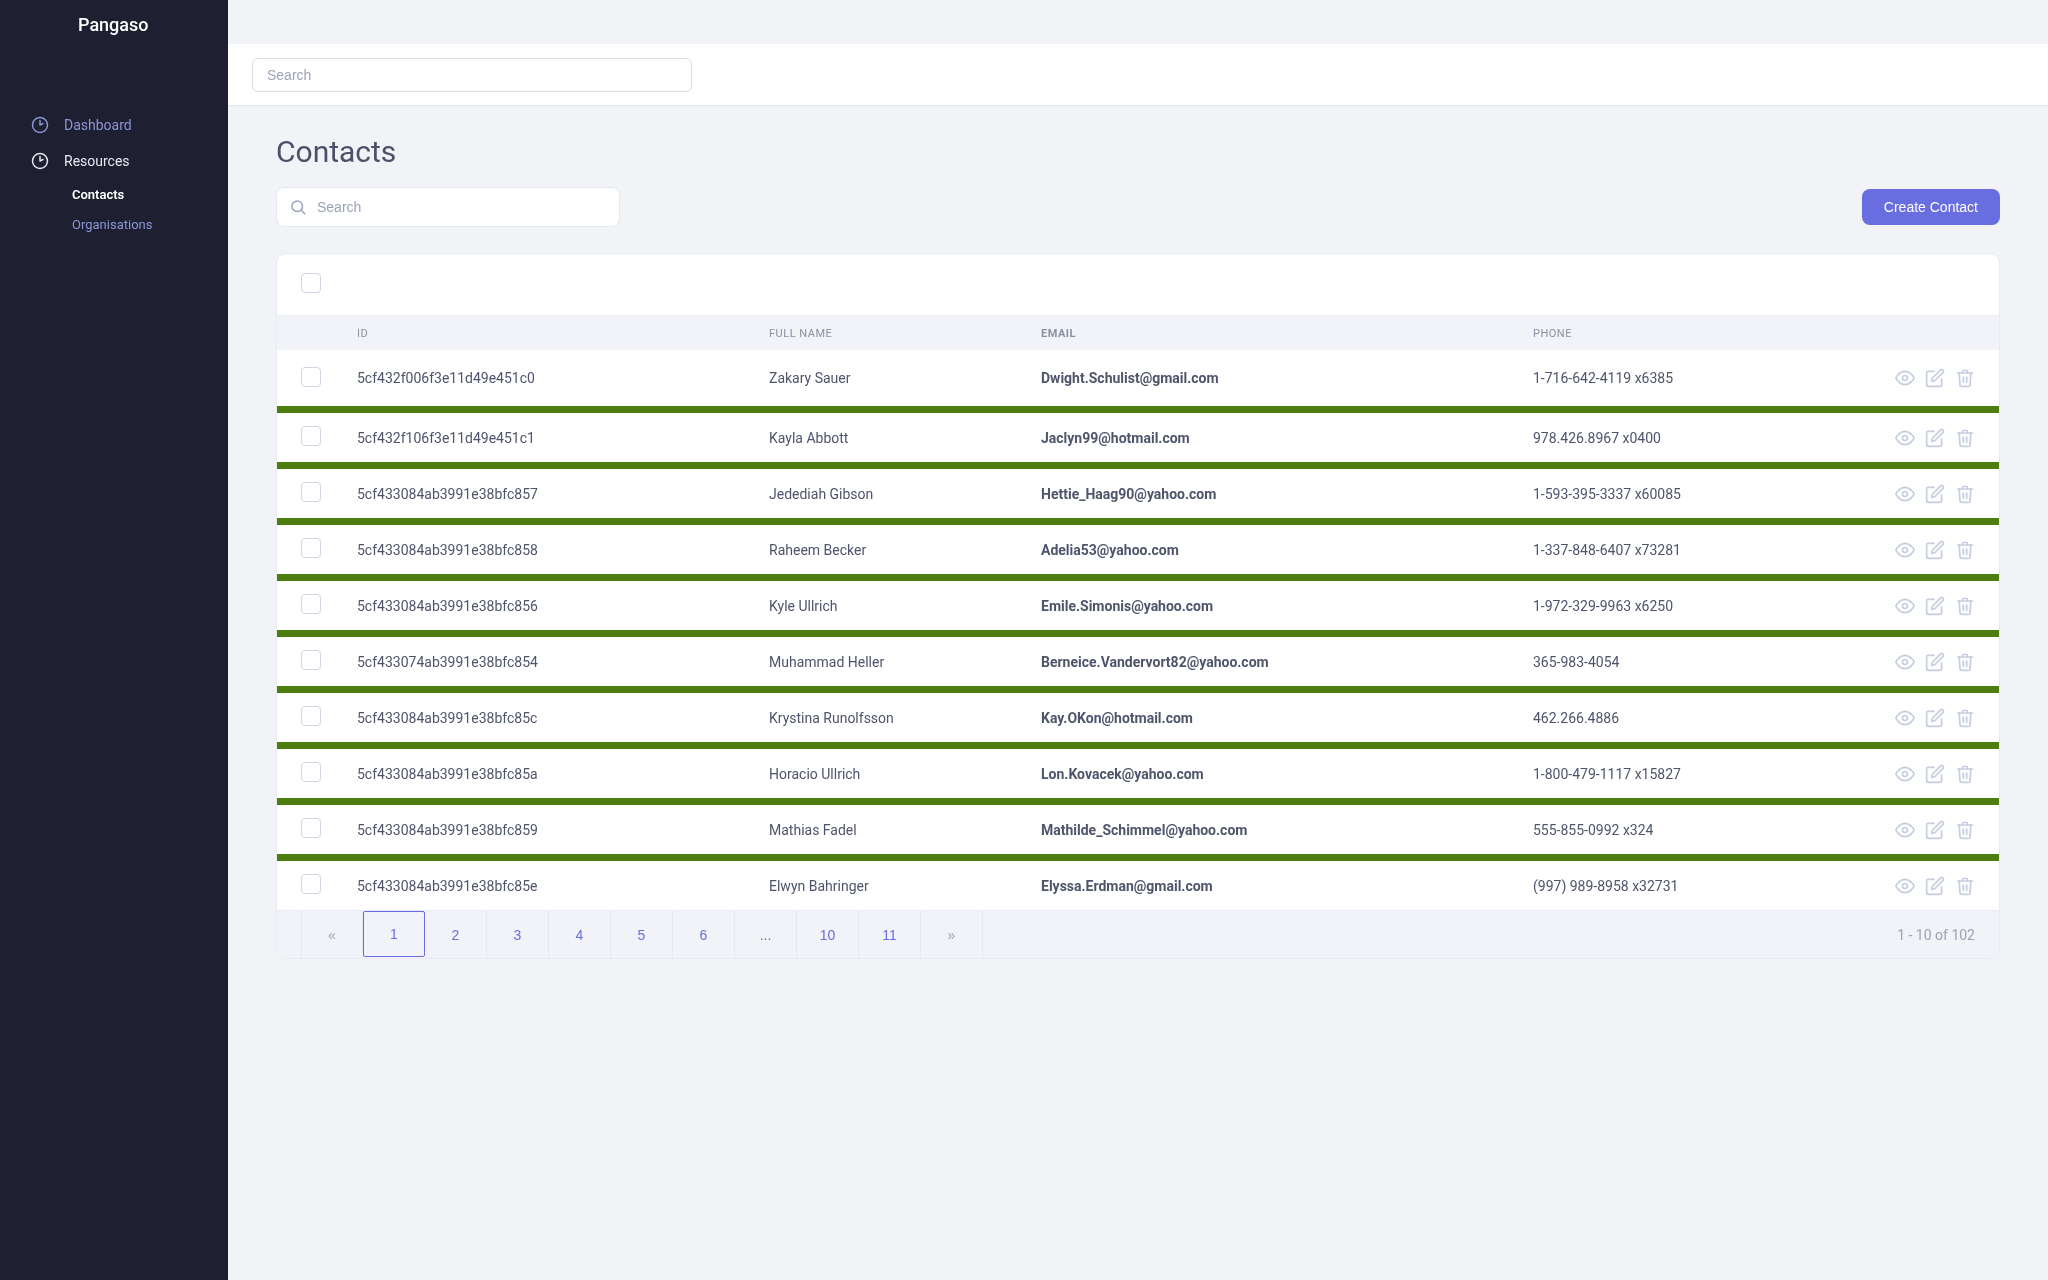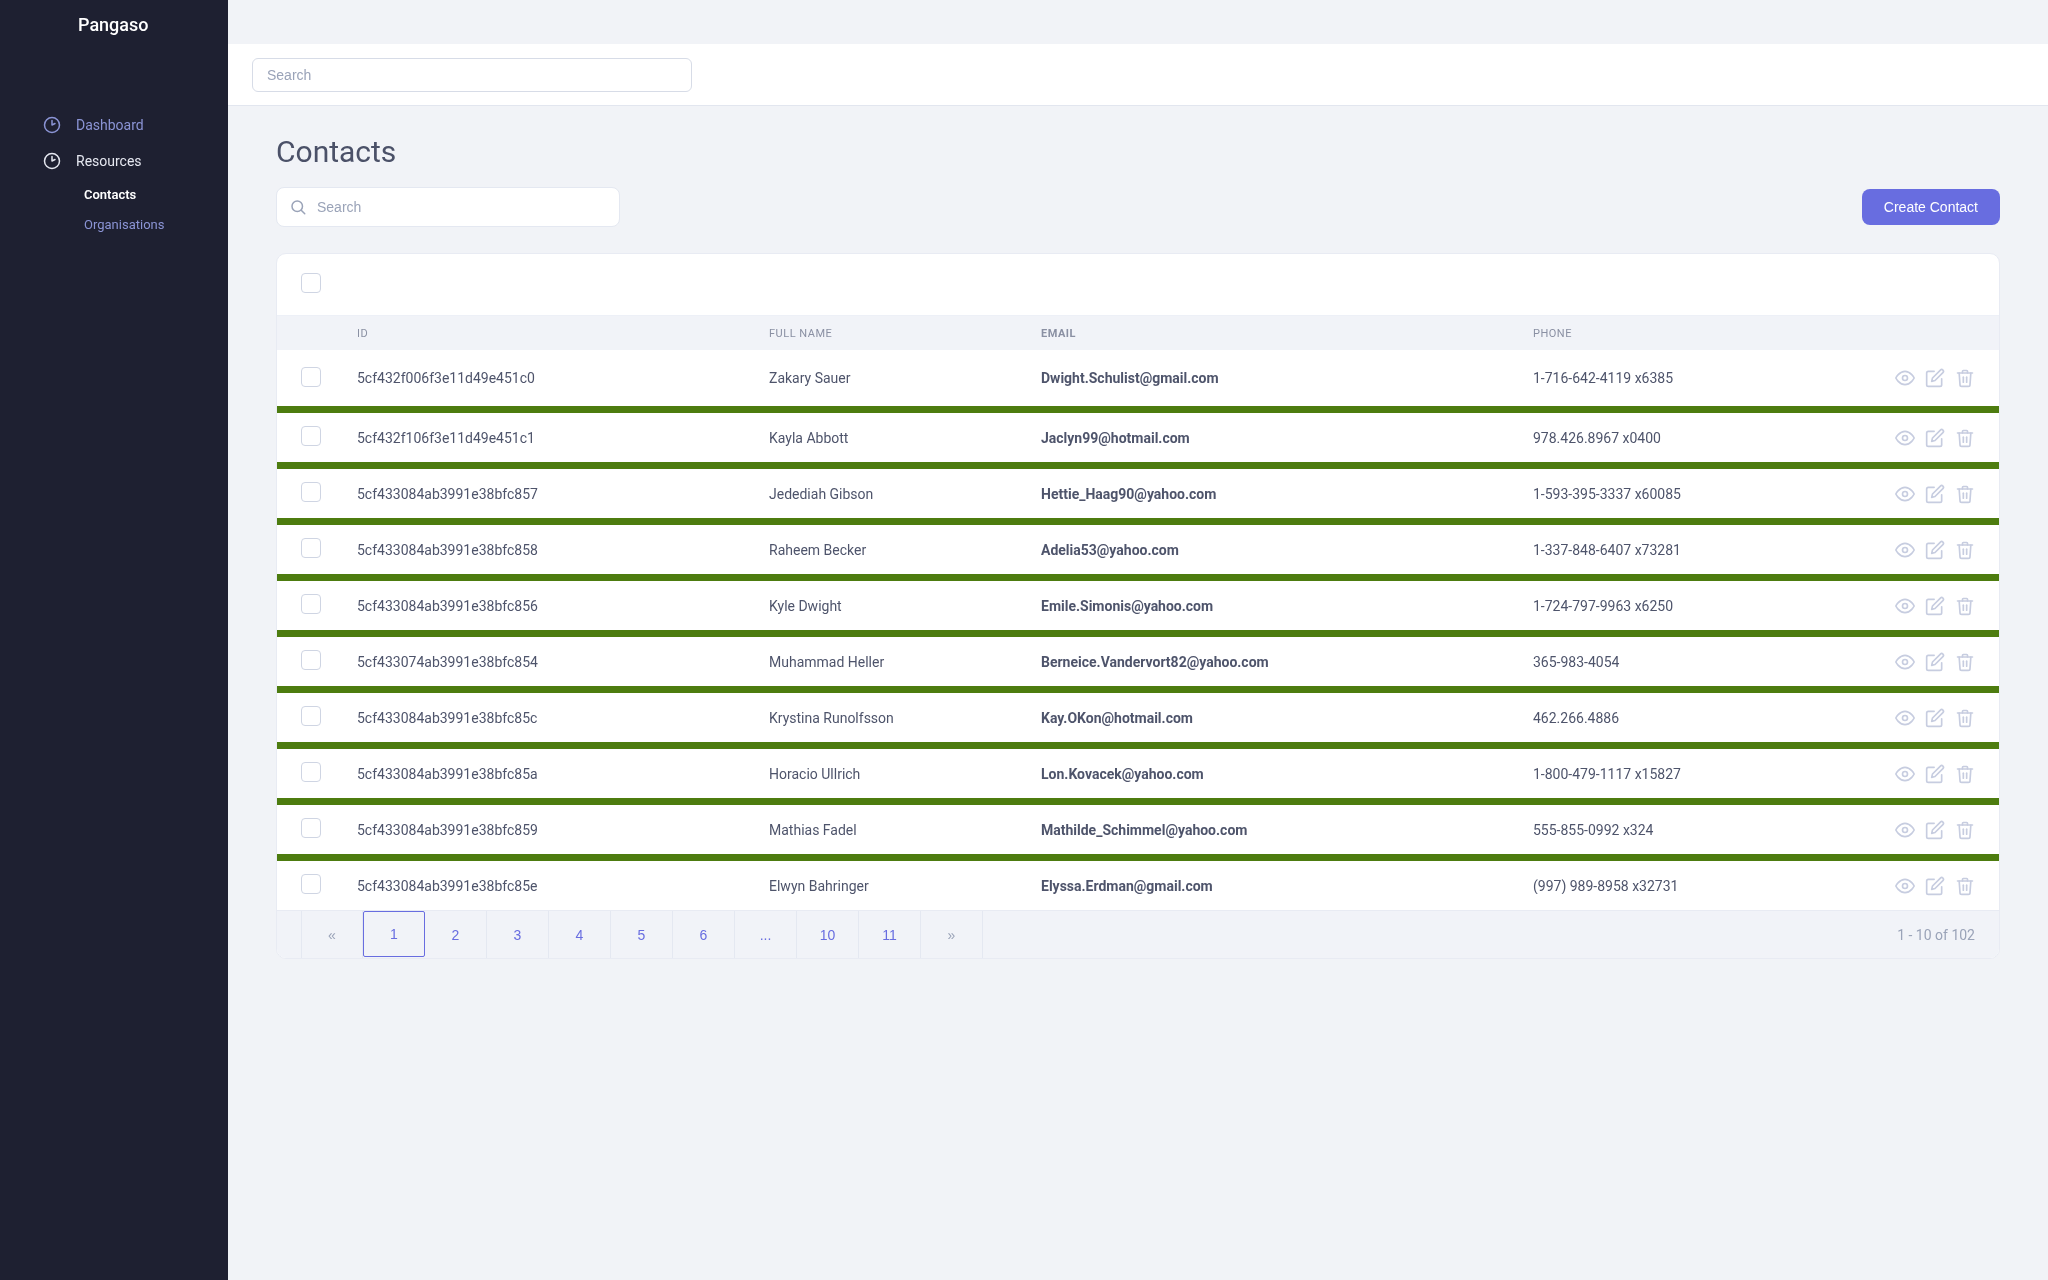--- a/index.html
+++ b/index.html
@@ -34,21 +34,20 @@
       height: 48px;
       display: flex;
       align-items: center;
       padding-left: 78px;
       color: #fff;
       font-size: 18px;
       font-weight: 500;
     }
     .sidebar-items {
       padding-top: 18px;
-      margin-left: 12px;
     }
     .sidebar-item {
       display: flex;
       align-items: center;
       height: 36px;
       padding-left: 30px;
       color: #8b94d5;
       cursor: pointer;
       gap: 14px;
       font-size: 14px;
@@ -436,23 +435,23 @@
                     <path d="M10 11v6"></path>
                     <path d="M14 11v6"></path>
                     <path d="M9 6V4a1 1 0 0 1 1-1h4a1 1 0 0 1 1 1v2"></path>
                   </svg>
                 </span>
               </span>
             </div>
             <div class="trow">
               <span class="col-check"><span class="checkbox"></span></span>
               <span class="col-id">5cf433084ab3991e38bfc856</span>
-              <span class="col-name">Kyle Dwight</span>
+              <span class="col-name">Kyle Ullrich</span>
               <span class="col-email">Emile.Simonis@yahoo.com</span>
-              <span class="col-phone">1-724-797-9963 x6250</span>
+              <span class="col-phone">1-972-329-9963 x6250</span>
               <span class="col-actions">
                 <span class="action-icon">
                   <svg width="20" height="20" viewBox="0 0 24 24" fill="none" stroke="currentColor" stroke-width="2" stroke-linecap="round" stroke-linejoin="round">
                     <path d="M1 12s4-8 11-8 11 8 11 8-4 8-11 8-11-8-11-8z"></path>
                     <circle cx="12" cy="12" r="3"></circle>
                   </svg>
                 </span>
                 <span class="action-icon">
                   <svg width="20" height="20" viewBox="0 0 24 24" fill="none" stroke="currentColor" stroke-width="2" stroke-linecap="round" stroke-linejoin="round">
                     <path d="M11 4H4a2 2 0 0 0-2 2v14a2 2 0 0 0 2 2h14a2 2 0 0 0 2-2v-7"></path>

